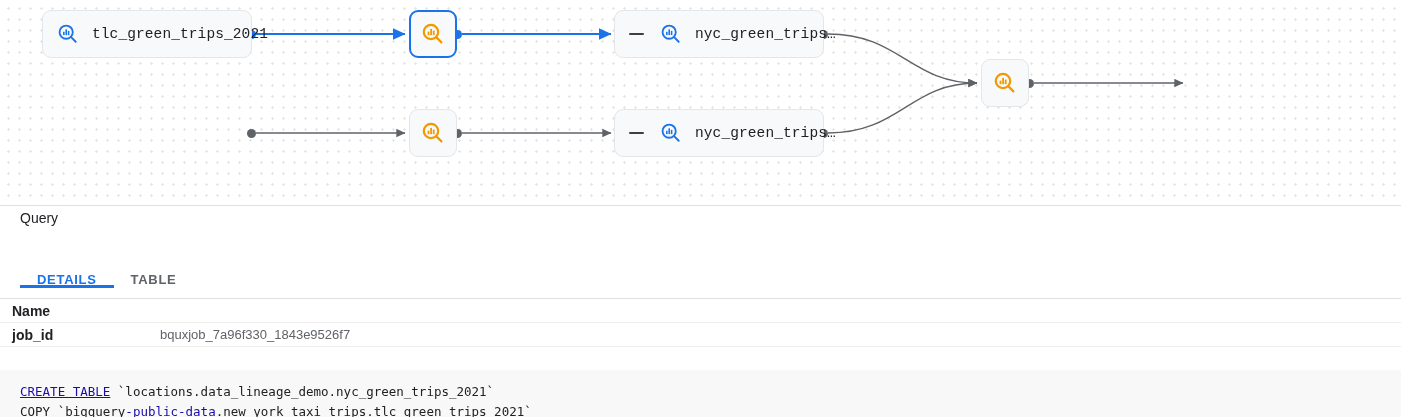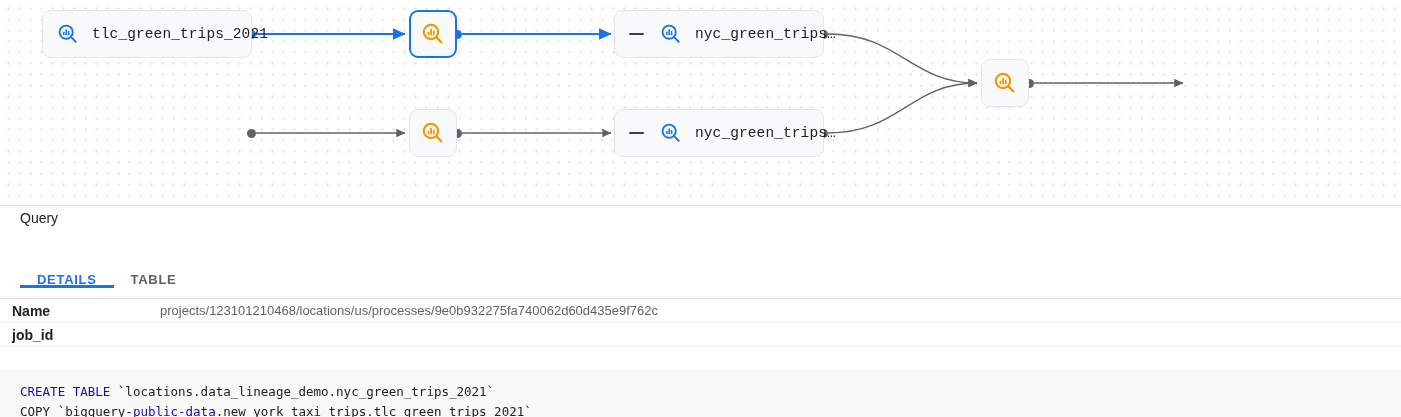--- a/index.html
+++ b/index.html
@@ -121,21 +121,21 @@
     position: absolute; left: 0; top: 164px; width: 1401px; height: 53px;
     background: #f8f8f8;
     padding: 12px 0 0 20px;
     font-family: "DejaVu Sans Mono", monospace;
     font-size: 12.5px;
     line-height: 20px;
     color: #202124;
     white-space: pre;
     overflow: hidden;
   }
-  .kw { color: #1a0dab; }
+  .kw { color: #1a0dab; text-decoration: underline; }
 </style>
 </head>
 <body>
 
 <div id="app">
 
   <div class="graph-canvas">
 
     <svg class="edge-layer" viewBox="0 0 1401 206" width="1401" height="206">
       <defs>
@@ -258,23 +258,23 @@
     <div class="panel-title">Query</div>
 
     <div class="tabbar">
       <div class="tab active">DETAILS</div>
       <div class="tab">TABLE</div>
     </div>
 
     <div class="kv-table">
       <div class="kv-row">
         <div class="kv-key">Name</div>
-        <div class="kv-val">projects/123101210468/locations/us/processes/9e0b932275fa740062d60d435e9f762c</div>
       </div>
       <div class="kv-row">
         <div class="kv-key">job_id</div>
+        <div class="kv-val">bquxjob_7a96f330_1843e9526f7</div>
       </div>
     </div>
 
     <div class="sql-block"><span class="kw">CREATE TABLE</span><span> `locations.data_lineage_demo.nyc_green_trips_2021`</span>
 <span>COPY `bigquery</span><span class="kw">-public-data</span><span>.new_york_taxi_trips.tlc_green_trips_2021`</span></div>
   </div>
 </div>
 
 </body></html>

